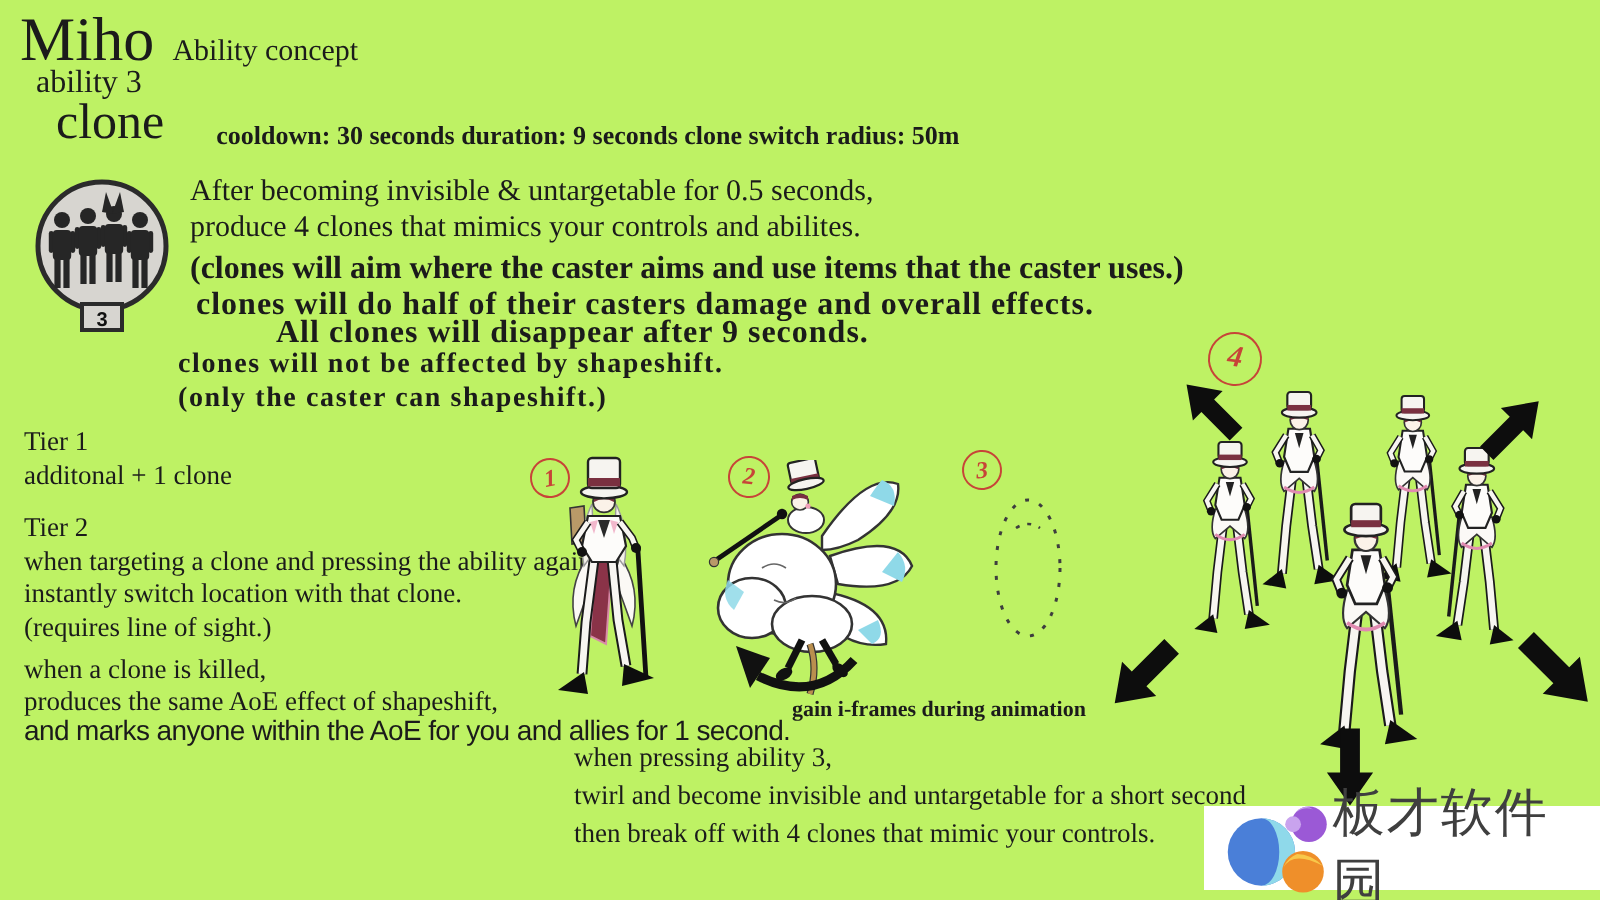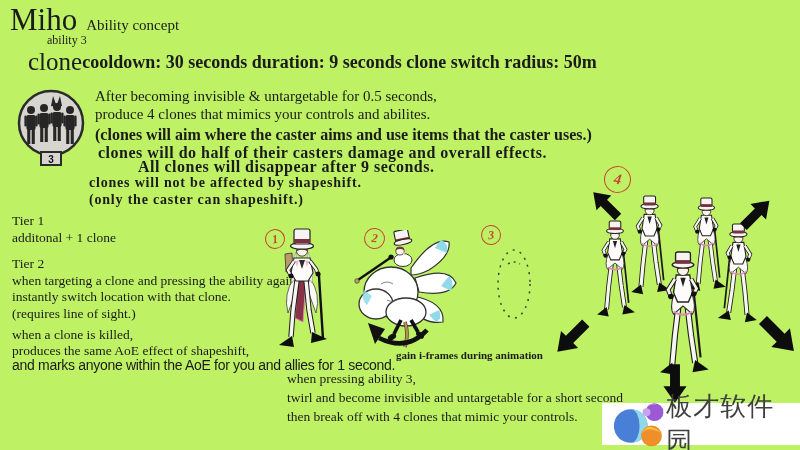--- a/index.html
+++ b/index.html
@@ -5,24 +5,24 @@
   html,body{margin:0;padding:0;background:#777;}
   .canvas{
     position:relative;width:800px;height:450px;background:#bef264;
     overflow:hidden;font-family:"Liberation Serif",serif;color:#1b1b1b;
   }
   .abs{position:absolute;white-space:nowrap;}
   
   .title-row{left:10px;top:2px;display:flex;align-items:baseline;gap:9px;}
   .t-title{font-size:31px;}
   .t-sub{font-size:15px;}
-  .ability-slot{left:47px;top:33px;font-size:12px;}
-  .name-row{left:28px;top:48px;display:flex;align-items:center;gap:0;font-family:Liberation Serif, serif;}
+  .ability-slot{left:18px;top:33px;font-size:16px;}
+  .name-row{left:28px;top:48px;display:flex;align-items:flex-end;gap:26px;font-family:Liberation Serif, serif;}
   .t-name{font-size:25px;}
-  .t-stats{font-size:18px;font-weight:bold;}
+  .t-stats{font-size:13px;font-weight:bold;}
   
   .d-big{font-size:15px;}
   .d-sm{font-size:16px;font-weight:bold;}
   .d-med{font-size:14px;font-weight:bold;letter-spacing:.8px;}
   
   .tier{font-size:13.5px;line-height:16.5px;white-space:nowrap;}
   .tier .t3line{line-height:15.5px;}
   .tier .note{font-family:"Liberation Sans",sans-serif;font-size:14px;letter-spacing:-.3px;line-height:14px;}
   
   .footnote{font-size:13.5px;line-height:19px;}

